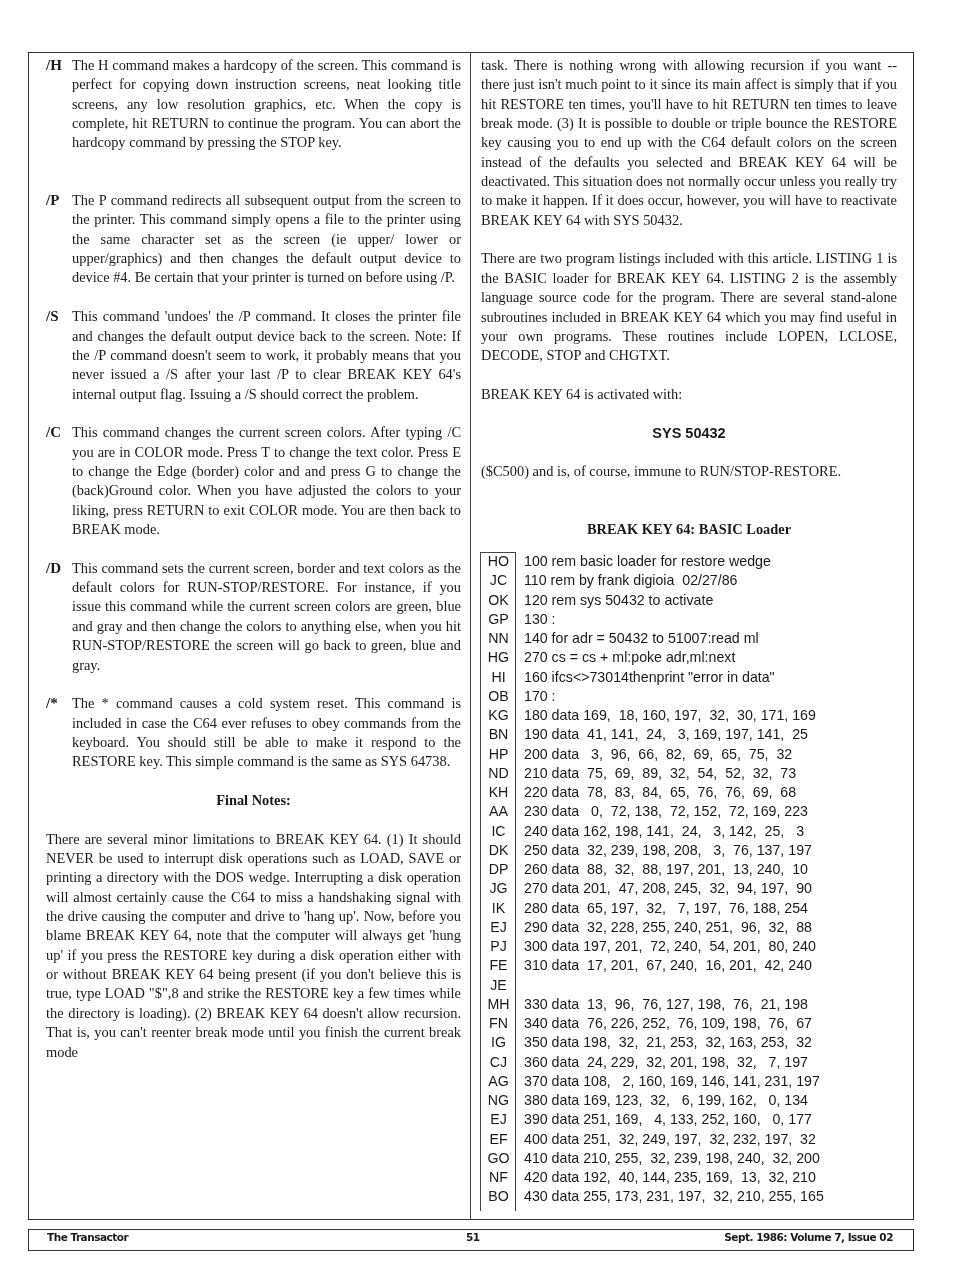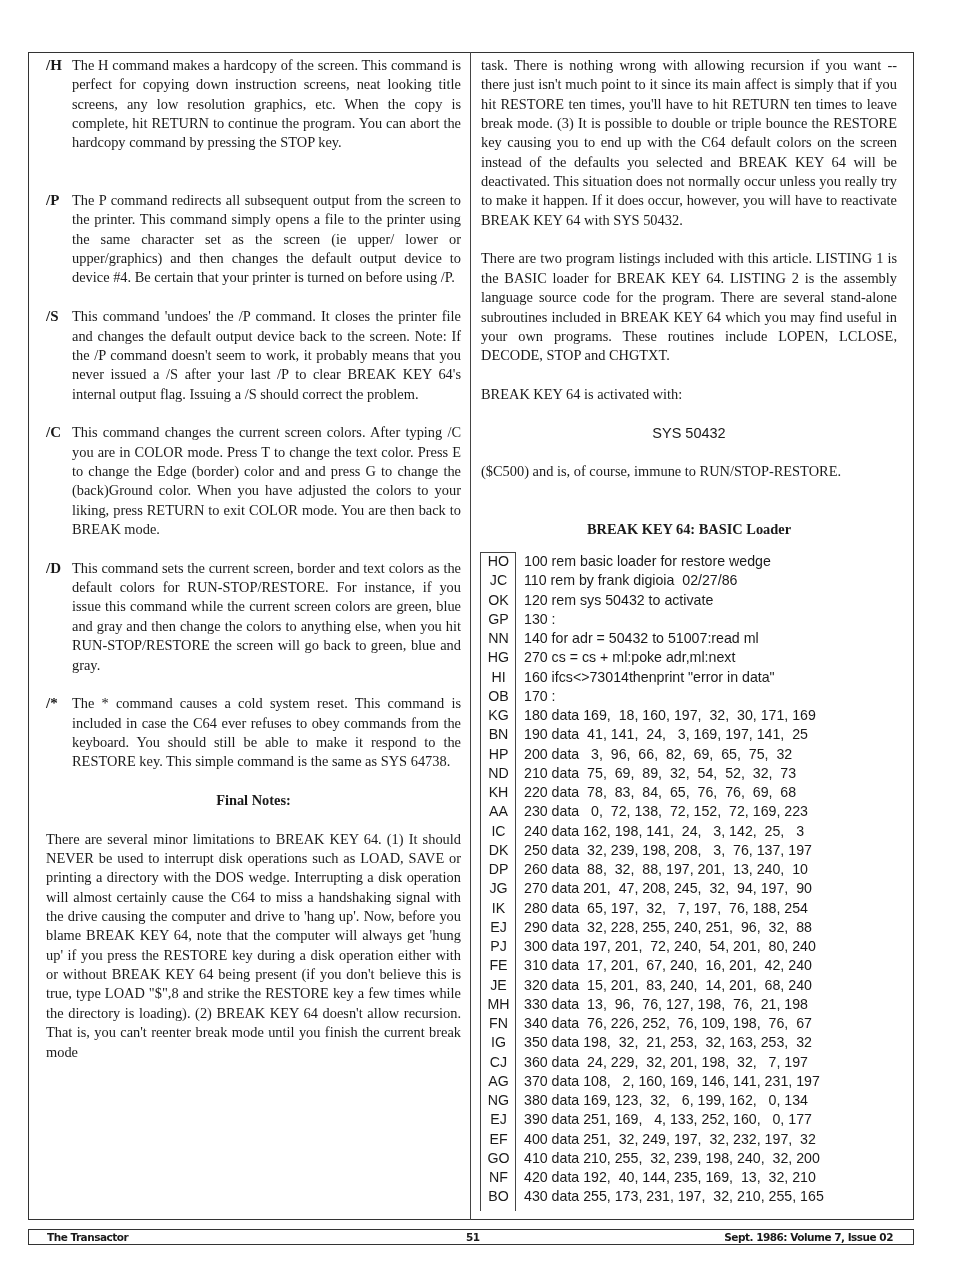--- a/index.html
+++ b/index.html
@@ -15,33 +15,33 @@
     font-size: 14.4px; line-height: 19.35px; text-align: justify;
   }
   .col.left { left: 46px; width: 415px; }
   .col.right { left: 481px; width: 416px; }
   .cmd { position: relative; padding-left: 26px; margin: 0 0 19.4px 0; }
   .cmd .key { position: absolute; left: 0; top: 0; font-weight: bold; font-size: 15px; }
   p { margin: 0 0 19.4px 0; }
   .heading { font-weight: bold; margin: 0 0 19.4px 0; text-align: center; }
   .sys {
     text-align: center; font-family: "Liberation Sans", "DejaVu Sans", sans-serif;
-    font-weight: normal; font-size: 14.5px; margin: 0 0 19.4px 0;
+    font-weight: bold; font-size: 14.5px; margin: 0 0 19.4px 0;
   }
   .spacer { height: 19px; }
   .listing {
     position: absolute; left: 480px; top: 552px; width: 400px;
     font-family: "Liberation Sans", "DejaVu Sans", sans-serif; font-size: 14.2px; line-height: 19.25px;
   }
   .listing .box { position: absolute; left: 0; top: 0; width: 36px; height: 659px; border: 1px solid #444; border-bottom: none; box-sizing: border-box; }
   .listing .row { display: flex; white-space: pre; position: relative; }
   .listing .code-id { width: 36px; text-align: center; padding-left: 1px; box-sizing: border-box; }
   .listing .code-line { padding-left: 8px; text-align: center; }
   .footer {
-    position: absolute; left: 28px; top: 1229px; width: 886px; height: 16px;
+    position: absolute; left: 28px; top: 1229px; width: 886px; height: 22px;
     border: 1.5px solid #333; box-sizing: border-box;
     font-family: "DejaVu Sans", sans-serif; font-weight: bold; font-size: 10.5px; letter-spacing: -0.5px;
   }
   .footer span { position: absolute; top: 1px; }
   .footer .pub { left: 18px; }
   .footer .page { left: 437px; }
   .footer .issue { right: 20px; }
 </style>
 </head>
 <body>
@@ -106,21 +106,21 @@
     <div class="row"><span class="code-id">KH</span><span class="code-line">220 data  78,  83,  84,  65,  76,  76,  69,  68</span></div>
     <div class="row"><span class="code-id">AA</span><span class="code-line">230 data   0,  72, 138,  72, 152,  72, 169, 223</span></div>
     <div class="row"><span class="code-id">IC</span><span class="code-line">240 data 162, 198, 141,  24,   3, 142,  25,   3</span></div>
     <div class="row"><span class="code-id">DK</span><span class="code-line">250 data  32, 239, 198, 208,   3,  76, 137, 197</span></div>
     <div class="row"><span class="code-id">DP</span><span class="code-line">260 data  88,  32,  88, 197, 201,  13, 240,  10</span></div>
     <div class="row"><span class="code-id">JG</span><span class="code-line">270 data 201,  47, 208, 245,  32,  94, 197,  90</span></div>
     <div class="row"><span class="code-id">IK</span><span class="code-line">280 data  65, 197,  32,   7, 197,  76, 188, 254</span></div>
     <div class="row"><span class="code-id">EJ</span><span class="code-line">290 data  32, 228, 255, 240, 251,  96,  32,  88</span></div>
     <div class="row"><span class="code-id">PJ</span><span class="code-line">300 data 197, 201,  72, 240,  54, 201,  80, 240</span></div>
     <div class="row"><span class="code-id">FE</span><span class="code-line">310 data  17, 201,  67, 240,  16, 201,  42, 240</span></div>
-    <div class="row"><span class="code-id">JE</span><span class="code-line">320 data  15, 201,  83, 240,  14, 201,  68, 240</span></div>
+    <div class="row"><span class="code-id">JE</span></div>
     <div class="row"><span class="code-id">MH</span><span class="code-line">330 data  13,  96,  76, 127, 198,  76,  21, 198</span></div>
     <div class="row"><span class="code-id">FN</span><span class="code-line">340 data  76, 226, 252,  76, 109, 198,  76,  67</span></div>
     <div class="row"><span class="code-id">IG</span><span class="code-line">350 data 198,  32,  21, 253,  32, 163, 253,  32</span></div>
     <div class="row"><span class="code-id">CJ</span><span class="code-line">360 data  24, 229,  32, 201, 198,  32,   7, 197</span></div>
     <div class="row"><span class="code-id">AG</span><span class="code-line">370 data 108,   2, 160, 169, 146, 141, 231, 197</span></div>
     <div class="row"><span class="code-id">NG</span><span class="code-line">380 data 169, 123,  32,   6, 199, 162,   0, 134</span></div>
     <div class="row"><span class="code-id">EJ</span><span class="code-line">390 data 251, 169,   4, 133, 252, 160,   0, 177</span></div>
     <div class="row"><span class="code-id">EF</span><span class="code-line">400 data 251,  32, 249, 197,  32, 232, 197,  32</span></div>
     <div class="row"><span class="code-id">GO</span><span class="code-line">410 data 210, 255,  32, 239, 198, 240,  32, 200</span></div>
     <div class="row"><span class="code-id">NF</span><span class="code-line">420 data 192,  40, 144, 235, 169,  13,  32, 210</span></div>

